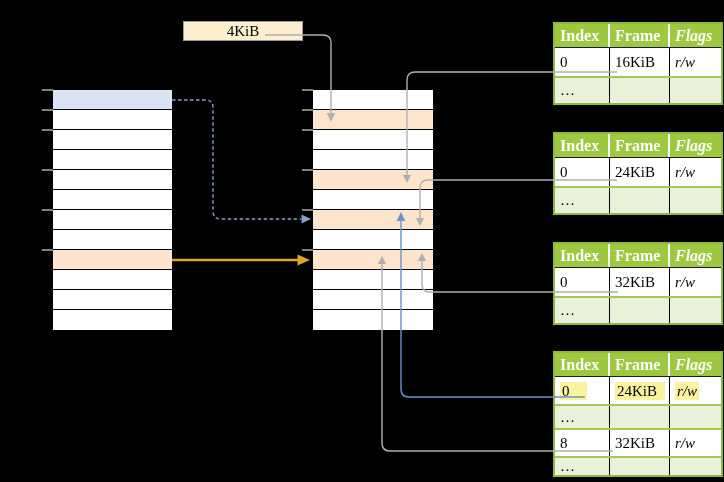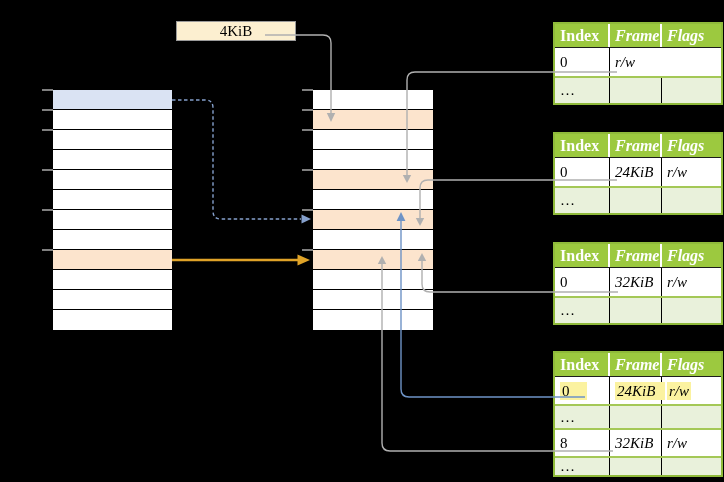--- a/index.html
+++ b/index.html
@@ -3,21 +3,21 @@
 <meta charset="utf-8">
 <style>
   html,body { margin:0; padding:0; background:#000; }
   #canvas {
     position:relative; width:724px; height:482px; overflow:hidden;
     background:var(--bg,#000);
     font-family:"Liberation Serif","DejaVu Serif",serif;
   }
   
   .size-label {
-    position:absolute; left:176px; top:21px; width:120px; height:20px;
+    position:absolute; left:183px; top:21px; width:120px; height:20px;
     box-sizing:border-box; background:var(--cream,#fcefd0);
     border:1px solid #9a9a9a;
     display:flex; align-items:center; justify-content:center;
     font-size:15px; color:#000;
   }
   
   .memtable { position:absolute; top:90px; }
   #vmem { left:53px;  width:119px; }
   #pmem { left:313px; width:120px; }
   .memrow { box-sizing:border-box; height:20px; background:#fff; border-bottom:1.5px solid #000; }
@@ -33,21 +33,21 @@
   .phead { display:flex; background:var(--green-header,#9cc93f); height:24px;
            box-sizing:border-box; border-bottom:1px solid #1c1c1c; }
   .phead .cell { color:#fff; font-weight:bold; font-size:16px; }
   .phead .cell:not(:last-child) { border-right:2px solid #fff; }
   .prow  { display:flex; box-sizing:border-box; background:#fff; }
   .prow.sep  { border-top:2px solid var(--green-sep,#a4c856); }
   .prow.dots { background:var(--light-green,#e9f1db); }
   .prow .cell { font-size:15px; color:#000; }
   .prow .cell:not(:last-child) { border-right:1px solid #000; }
   .cell { display:flex; align-items:center; padding-left:5px; box-sizing:border-box; }
-  .c0 { width:55px; } .c1 { width:52px;font-style:italic; } .c2 { flex:1;font-style:italic; }
+  .c0 { width:55px; } .c1 { width:60px; } .c2 { flex:1;font-style:italic; }
   .rh28{height:28px} .rh27{height:27px} .rh24{height:24px} .rh19{height:19px}
   .hl { background:var(--yellow-highlight,#fbf2a0); display:inline-block;
         line-height:18px; padding:0 2px; }
   .hlw1{min-width:23px} .hlw2{min-width:46px} .hlw3{min-width:19px}
   
   #arrows { position:absolute; left:0; top:0; pointer-events:none; }
   .ln-gray   { stroke:var(--arrow-gray,#b0b0b0); stroke-width:1.4; fill:none; }
   .ah-gray   { fill:var(--arrow-gray,#b0b0b0); stroke:none; }
   .ln-blue   { stroke:var(--arrow-blue,#6e93c6); stroke-width:1.4; fill:none; }
   .ah-blue   { fill:var(--arrow-blue,#6e93c6); stroke:none; }
@@ -94,20 +94,21 @@
     </div>
 
   <div class="ptable" style="top:22px">
     <div class="phead">
       <div class="cell c0">Index</div>
       <div class="cell c1">Frame</div>
       <div class="cell c2">Flags</div>
     </div>
     <div class="prow rh28">
       <div class="cell c0">0</div>
+      <div class="cell c1">16KiB</div>
       <div class="cell c2">r/w</div>
     </div>
     <div class="prow sep dots rh27">
       <div class="cell c0">…</div>
       <div class="cell c1"></div>
       <div class="cell c2"></div>
     </div>
   </div>
 
   <div class="ptable" style="top:132px">

